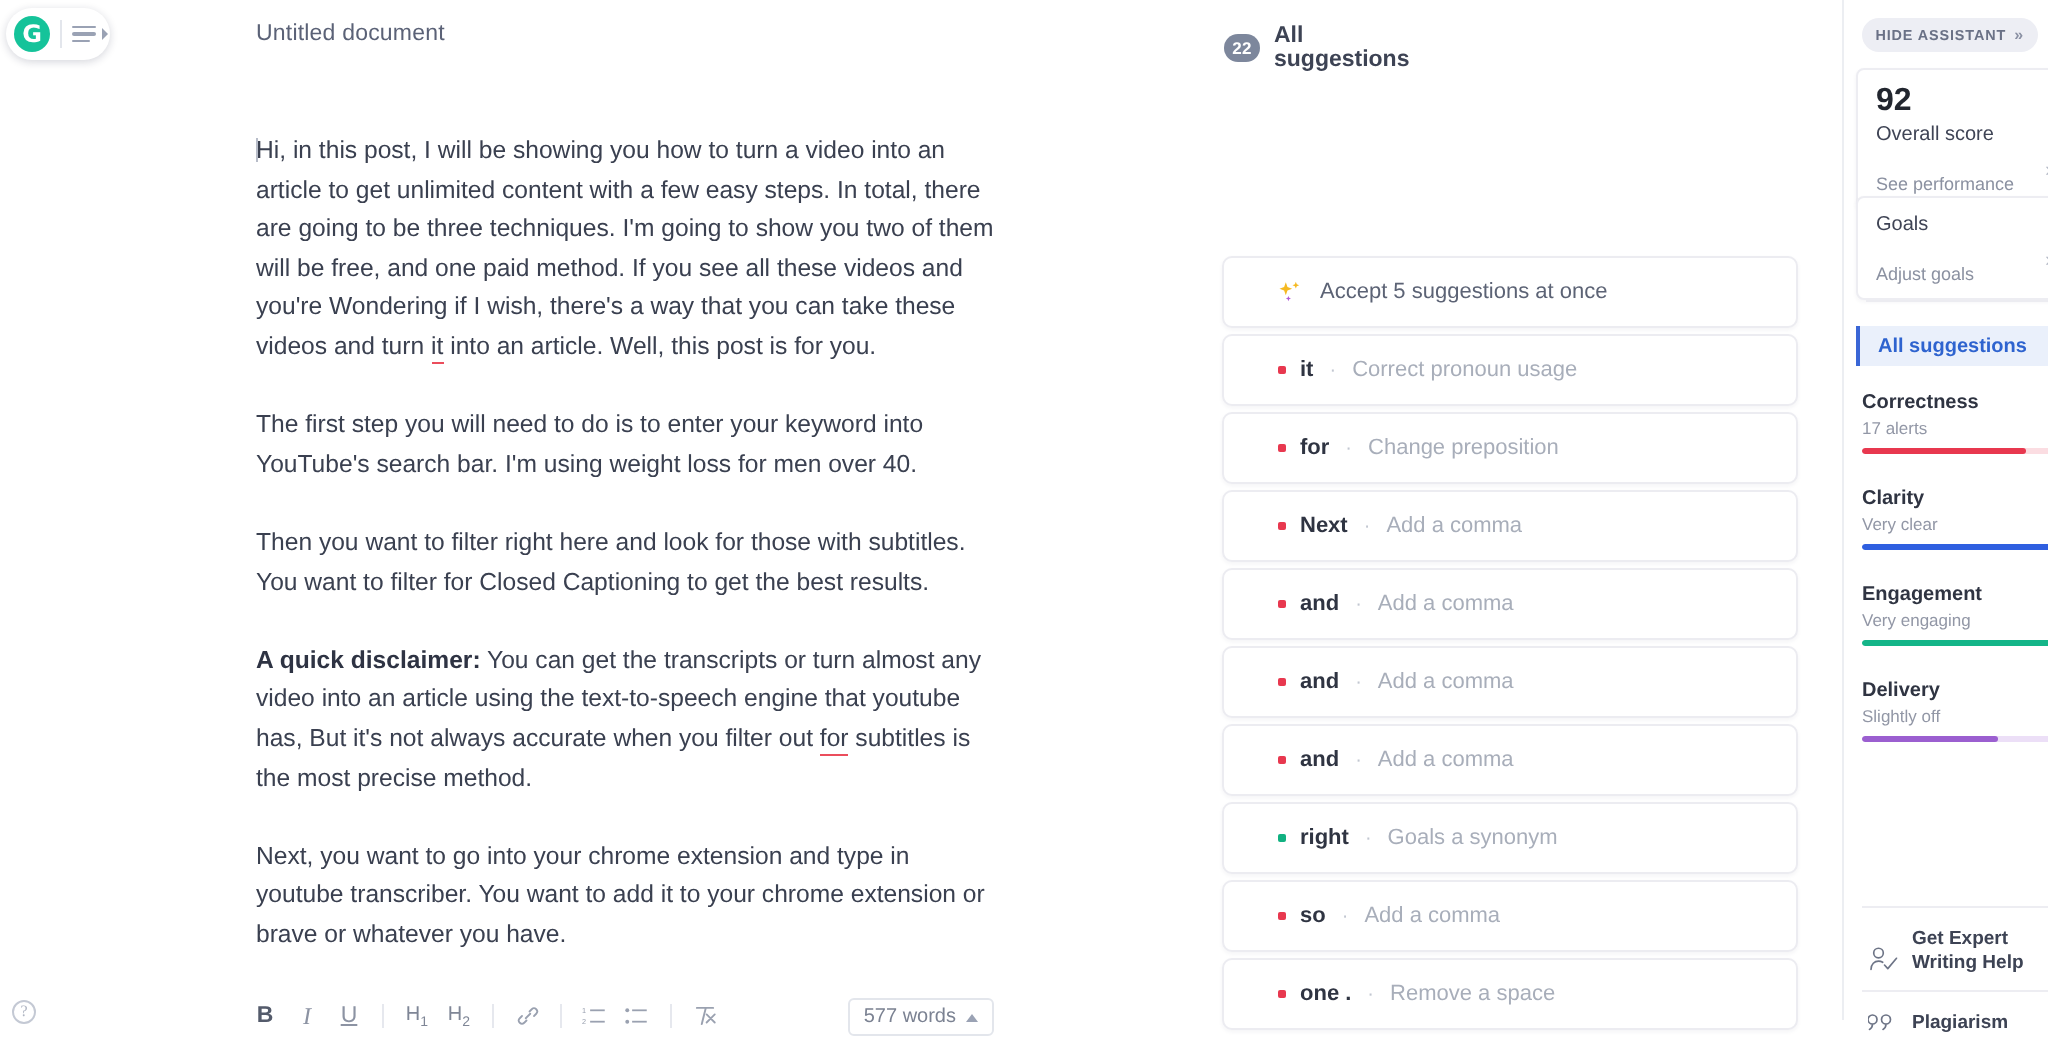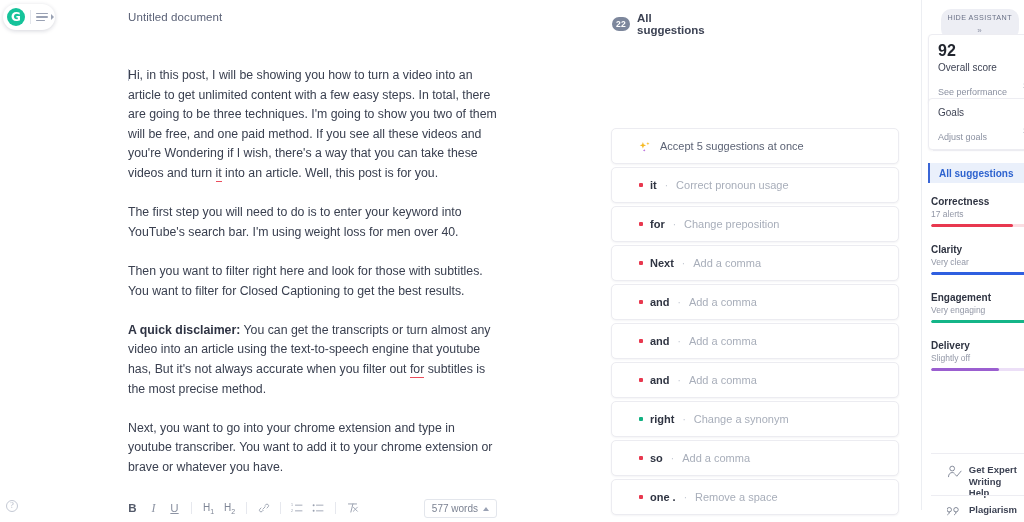--- a/index.html
+++ b/index.html
@@ -150,25 +150,24 @@
   .accept-label { font-size: 11px; color: #5c6375; }
 
   
   .side {
     position: relative; flex: 0 0 102px; width: 102px; height: 522px;
     background: #fff;
   }
   .hide-pill {
     position: absolute; right: 5px; top: 9px;
     background: #edeef4; border-radius: 10px;
-    padding: 4px 7px; font-size: 7.2px; font-weight: 400;
+    padding: 4px 7px; font-size: 7.2px; font-weight: 700;
     color: #6a7186; letter-spacing: .45px;
     display: flex; align-items: center; gap: 4px;
     white-space: nowrap;
-    flex-direction: column;
   }
   .chev2 { font-size: 8px; color: #8a90a3; }
 
   .card-box {
     position: absolute; left: 6px; width: 108px;
     background: #fff; border: 1px solid #ededf2; border-radius: 4px;
     box-shadow: 0 1px 2px rgba(30,40,70,.05);
     padding: 8px 9px 7px 9px;
   }
   .score-box { top: 34px; }
@@ -197,21 +196,21 @@
   .metric { position: absolute; left: 9px; width: 96px; }
   .m-name { font-size: 10px; font-weight: 700; color: #2f3442; }
   .m-sub { font-size: 8.5px; color: #9297a6; margin-top: 2px; }
   .m-bar {
     margin-top: 5px; height: 2.6px; border-radius: 2px; width: 95px;
     position: relative; overflow: hidden;
   }
   .m-bar i { position: absolute; left: 0; top: 0; bottom: 0; border-radius: 2px; display: block; }
 
   .foot-item {
-    position: absolute; left: 25px; display: flex; align-items: flex-start; gap: 7px;
+    position: absolute; left: 12px; display: flex; align-items: flex-end; gap: 7px;
   }
   .foot-item .ftxt { font-size: 9.5px; font-weight: 700; color: #3d4354; line-height: 11.5px; }
   .foot-div { position: absolute; left: 9px; width: 98px; height: 1px; background: #ededf2; }
 </style>
 </head>
 <body>
 
 <div class="app">
 
   <div class="editor-col">
@@ -345,21 +344,21 @@
         <div class="card">
           <span class="dot red"></span>
           <span class="card-word">and</span>
           <span class="card-sep">·</span>
           <span class="card-action">Add a comma</span>
         </div>
         <div class="card">
           <span class="dot green"></span>
           <span class="card-word">right</span>
           <span class="card-sep">·</span>
-          <span class="card-action">Change a synonym</span>
+          <span class="card-action">Goals a synonym</span>
         </div>
         <div class="card">
           <span class="dot red"></span>
           <span class="card-word">so</span>
           <span class="card-sep">·</span>
           <span class="card-action">Add a comma</span>
         </div>
         <div class="card">
           <span class="dot red"></span>
           <span class="card-word">one .</span>

